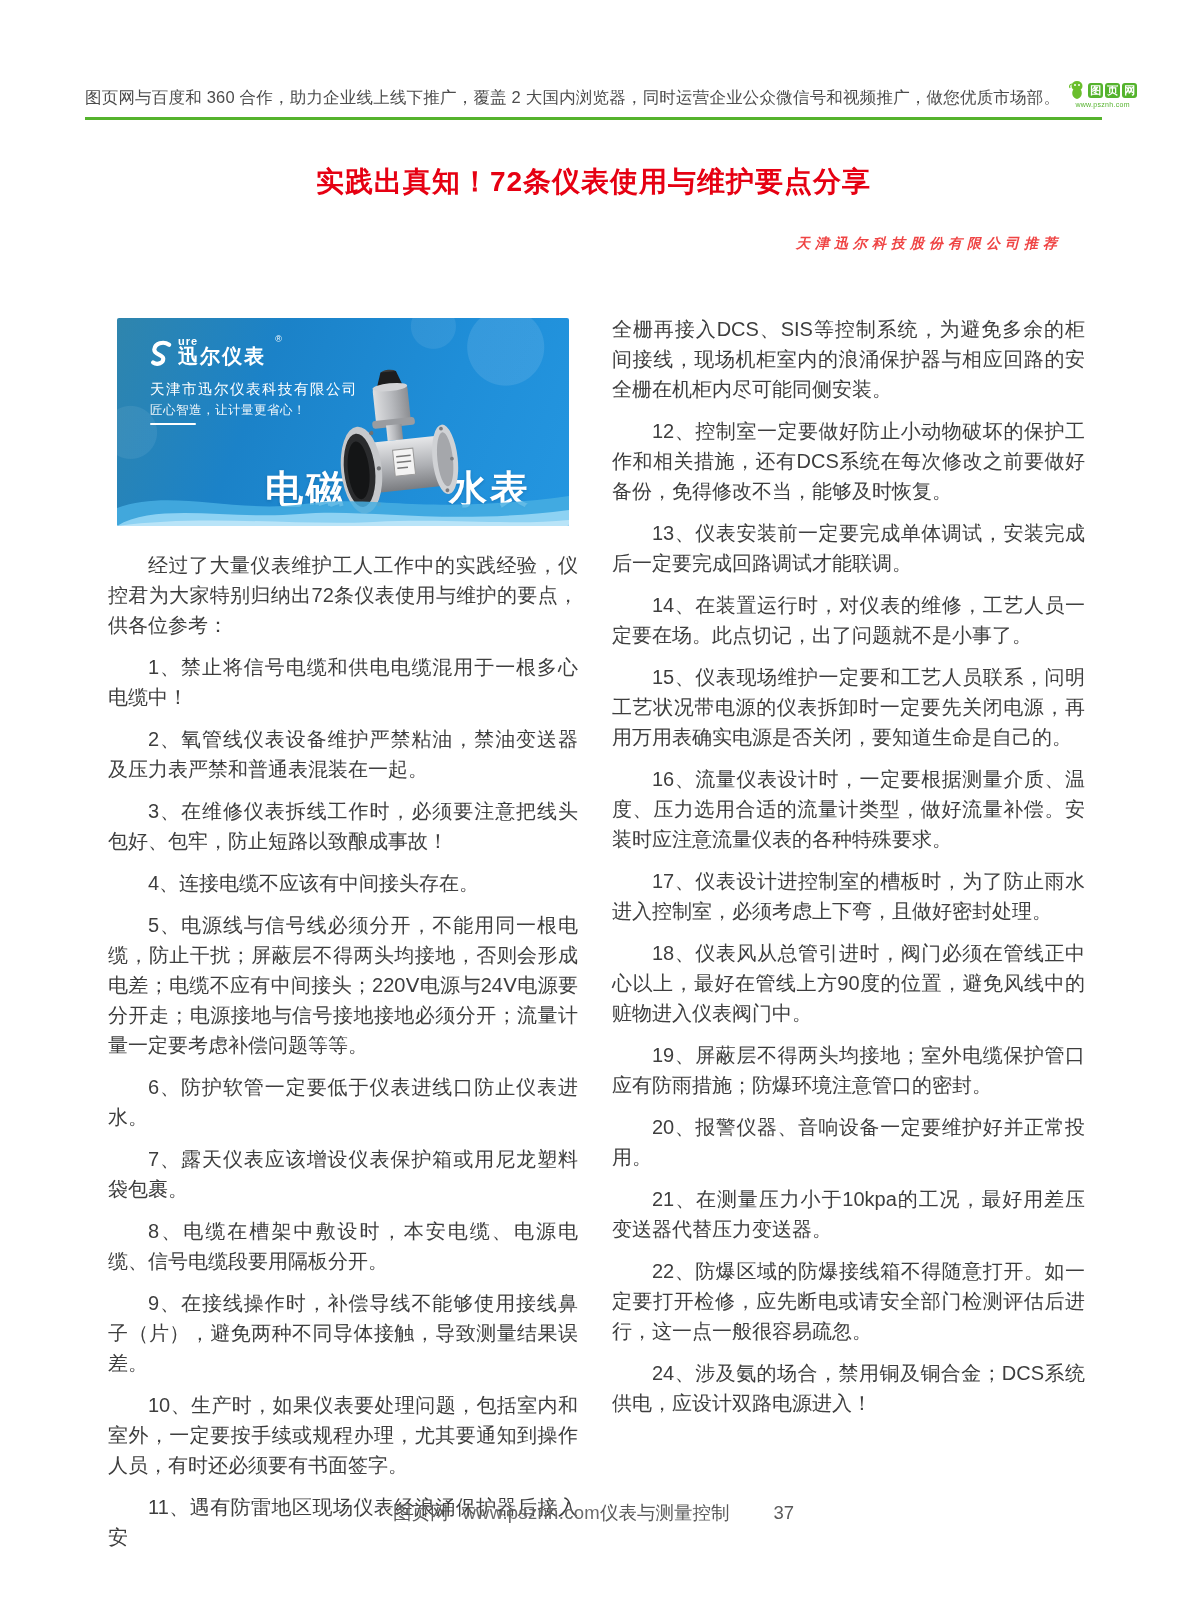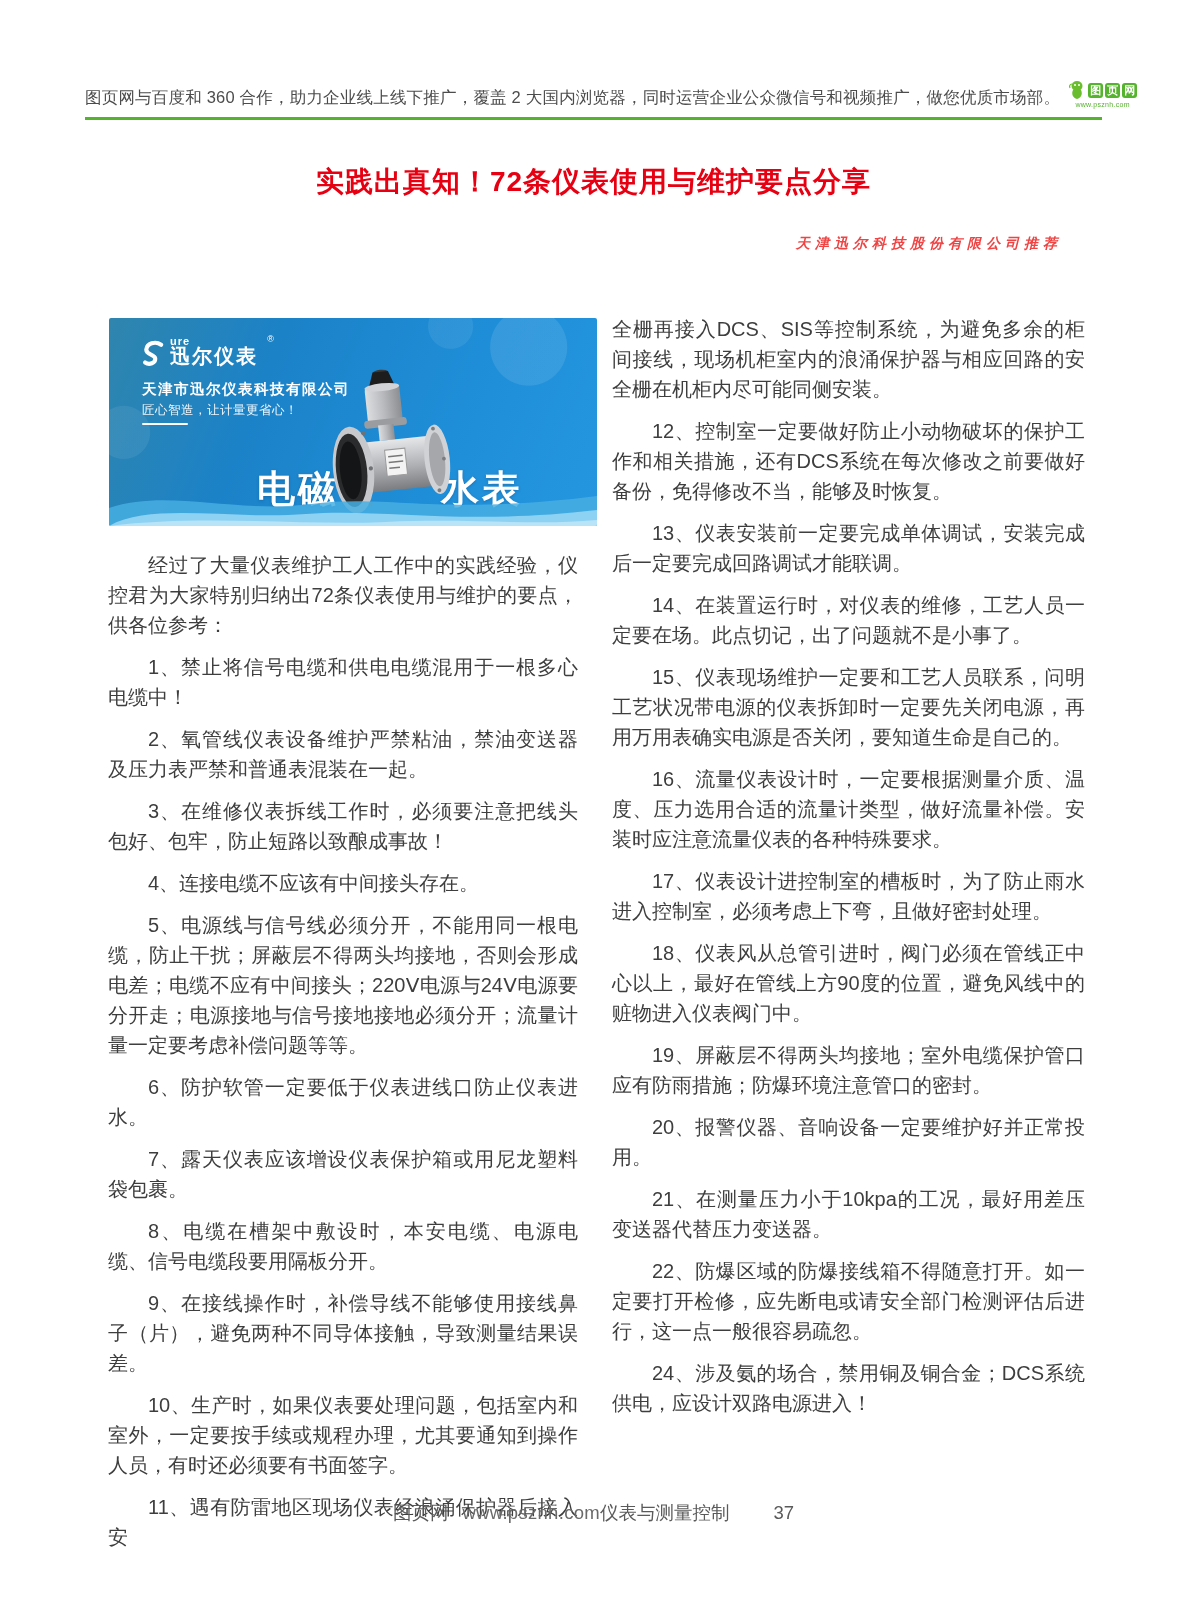--- a/index.html
+++ b/index.html
@@ -40,35 +40,34 @@
   .columns{position:absolute;top:314px;left:108px;width:977px;display:flex;gap:34px}
   .col-left{width:470px}
   .col-right{width:473px}
   .para{
     margin:0 0 12px 0;font-size:20px;line-height:30px;color:var(--text,#3e3e3e);
     text-align:justify;
   }
   .indent{text-indent:2em}
   
   .banner{
-    position:relative;width:452px;height:208px;margin:4px 0 24px 1px;overflow:hidden;border-radius:2px;
+    position:relative;width:452px;height:208px;margin:4px 0 24px 9px;overflow:hidden;border-radius:2px;
     background-image:
       radial-gradient(circle at 86% 14%, rgba(255,255,255,.10) 0 38px, rgba(255,255,255,0) 39px),
       radial-gradient(circle at 70% 4%, rgba(255,255,255,.08) 0 22px, rgba(255,255,255,0) 23px),
       radial-gradient(circle at 3% 55%, rgba(255,255,255,.07) 0 26px, rgba(255,255,255,0) 27px),
       linear-gradient(112deg,#2f85ad 0%,#1b82c8 32%,var(--blue,#1f8ed8) 68%,#2496e0 100%);
-    padding-left: 36px;
   }
   .b-logo{position:absolute;top:18px;left:32px;display:flex;align-items:flex-start;color:#fff}
   .swirl{width:26px;height:26px;display:inline-block;margin-top:4px}
   .b-logo-text{display:flex;flex-direction:column;margin-left:3px;position:relative}
   .b-ure{font-size:11px;line-height:11px;font-weight:bold;letter-spacing:1px}
   .b-brand{font-size:20px;line-height:19px;font-weight:bold;letter-spacing:2px}
   .b-reg{position:absolute;top:-2px;right:-16px;font-size:9px}
-  .b-company{position:absolute;top:62px;left:33px;font-size:14.5px;font-weight:bold;color:#fff;letter-spacing:1.5px}
+  .b-company{position:absolute;top:62px;left:33px;font-size:14.5px;font-weight:normal;color:#fff;letter-spacing:1.5px}
   .b-slogan{position:absolute;top:84px;left:33px;font-size:12.5px;color:rgba(255,255,255,.93);letter-spacing:.5px}
   .b-underline{position:absolute;top:105px;left:33px;width:46px;height:2px;background:#fff;border-radius:1px}
   .b-big{position:absolute;top:146px;font-size:38px;font-weight:bold;color:#fff;letter-spacing:3px;text-shadow:0 1px 3px rgba(0,40,80,.25)}
   .b-big-left{left:148px}
   .b-big-right{left:332px}
   .meter{position:absolute;left:216px;top:46px;width:126px;height:164px}
   .waves{position:absolute;left:0;bottom:0;width:100%;height:52px}
   
   .footer{
     position:absolute;top:1500px;left:88px;width:1011px;

